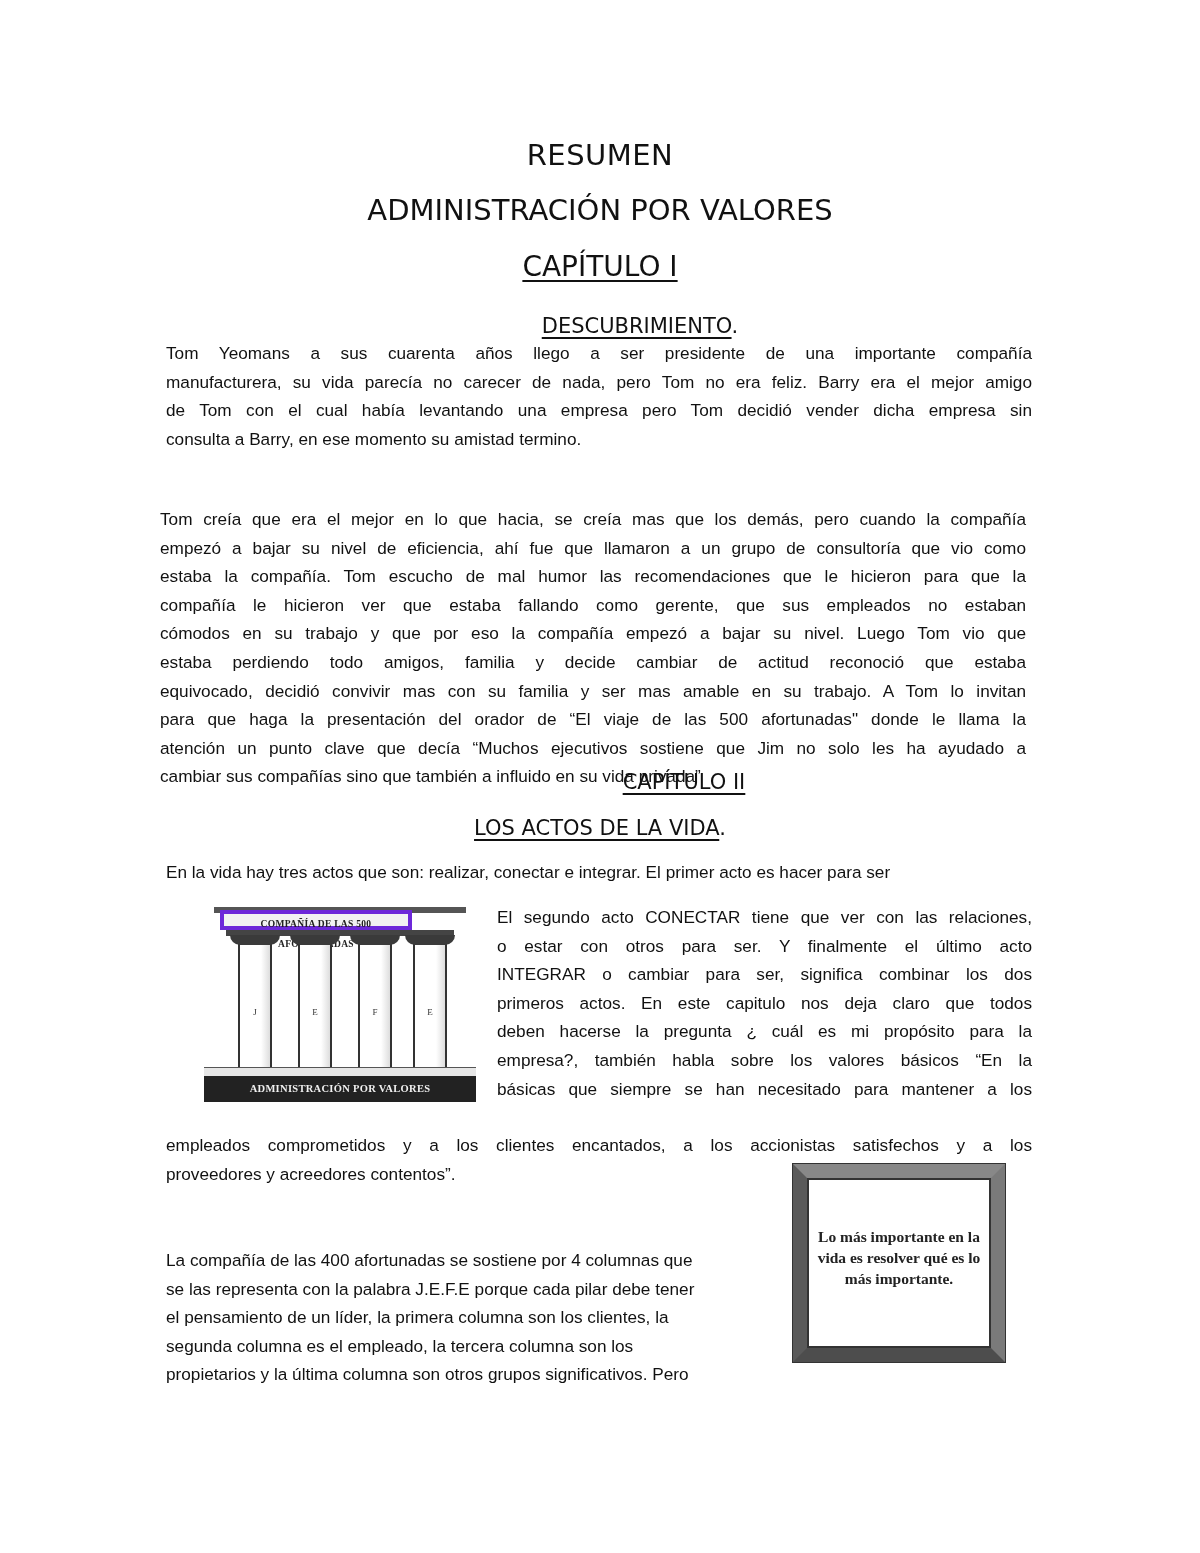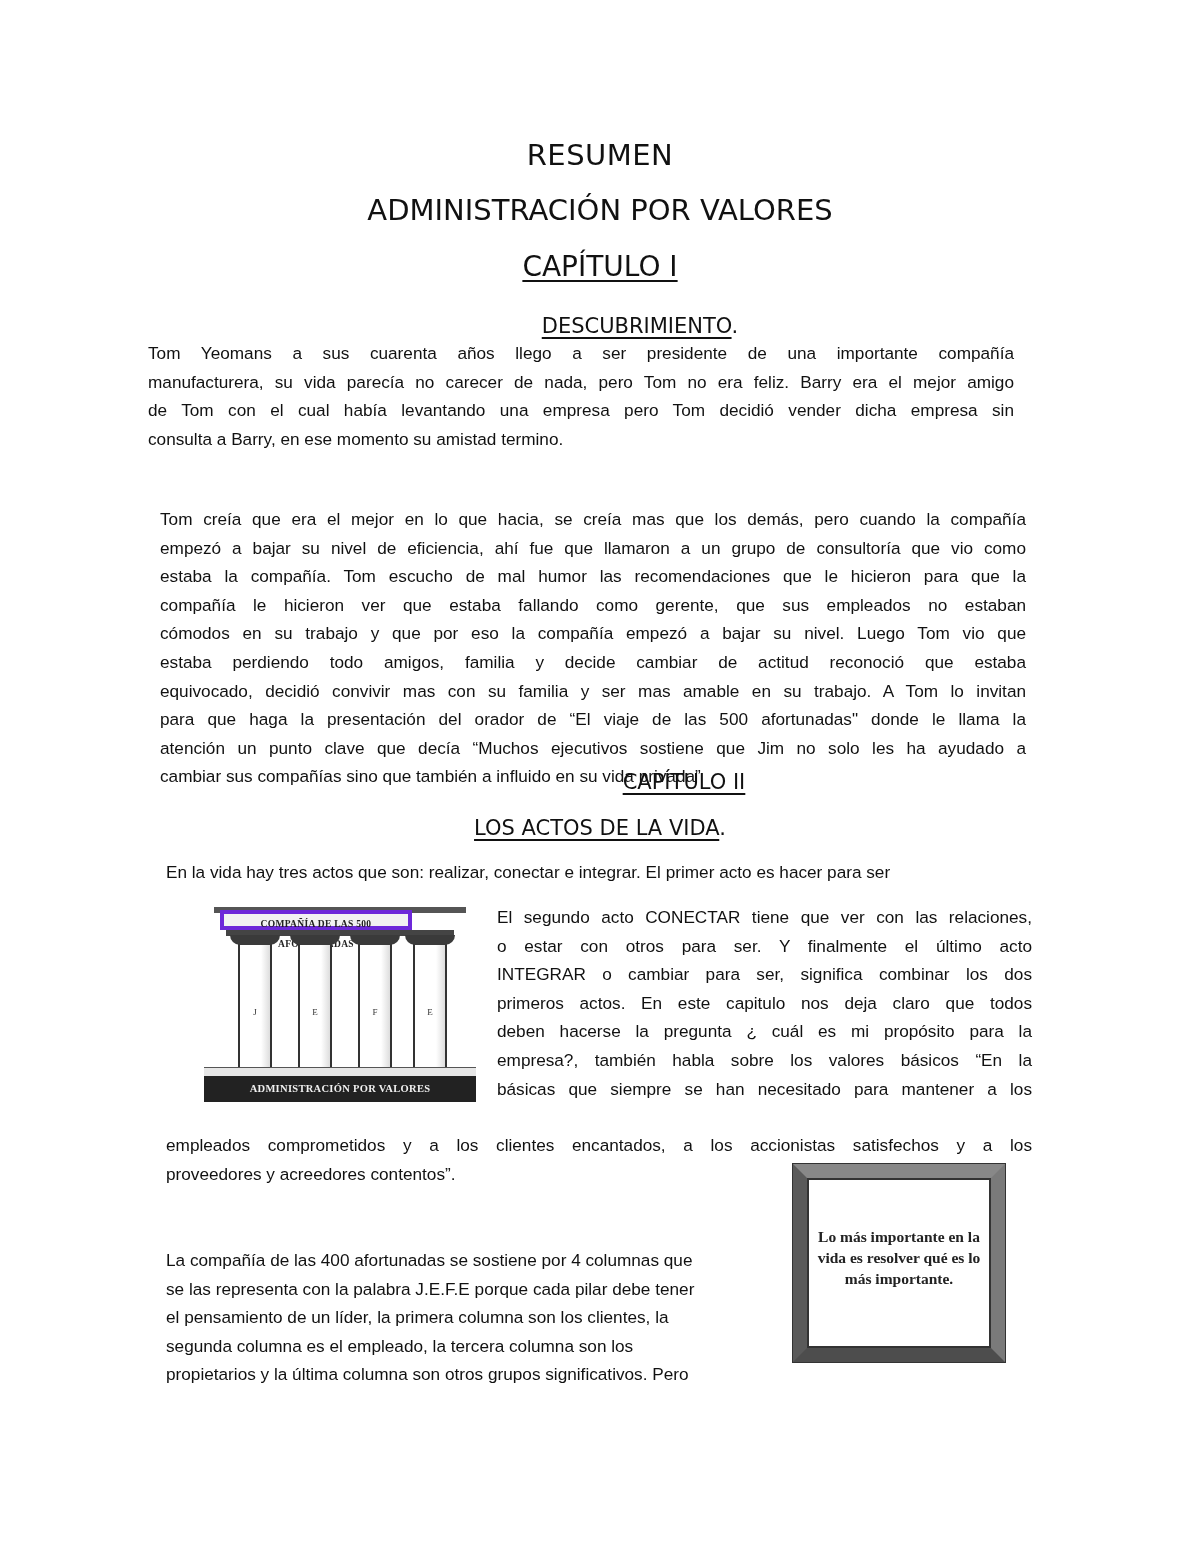--- a/index.html
+++ b/index.html
@@ -8,21 +8,21 @@
   .title { position: absolute; left: 0; width: 1200px; text-align: center; font-family: "DejaVu Sans", sans-serif; color: #111; }
   .t-resumen { top: 138px; font-size: 29px; letter-spacing: 0.5px; }
   .t-admin { top: 193px; font-size: 29px; }
   .t-cap1 { top: 250px; font-size: 28px; }
   .t-cap1 span, .t-desc span, .t-cap2 span, .t-actos span { text-decoration: underline; text-underline-offset: 4px; }
   .t-desc { top: 314px; font-size: 21px; padding-left: 40px; }
   .t-cap2 { top: 770px; font-size: 21px; left: 84px; }
   .t-actos { top: 816px; font-size: 21px; }
 
   .para { position: absolute; font-family: "Liberation Sans", sans-serif; font-size: 17.2px; line-height: 28.6px; color: #111; text-align: justify; }
-  .p1 { left: 148px; top: 339px; width: 866px; }
+  .p1 { left: 166px; top: 339px; width: 866px; }
   .p2 { left: 160px; top: 469px; width: 866px; margin-top: 36px; }
   .p3 { left: 166px; top: 858px; width: 866px; text-align: left; }
   .p4 { left: 497px; top: 903px; width: 535px; }
   .p5 { left: 166px; top: 1131px; width: 866px; }
   .p6 { left: 166px; top: 1246px; width: 600px; text-align: left; }
   .line { display: block; white-space: nowrap; }
   .just { text-align: justify; text-align-last: justify; display: block; white-space: normal; }
 
   
   .pillars { position: absolute; left: 200px; top: 907px; width: 280px; height: 195px; }

